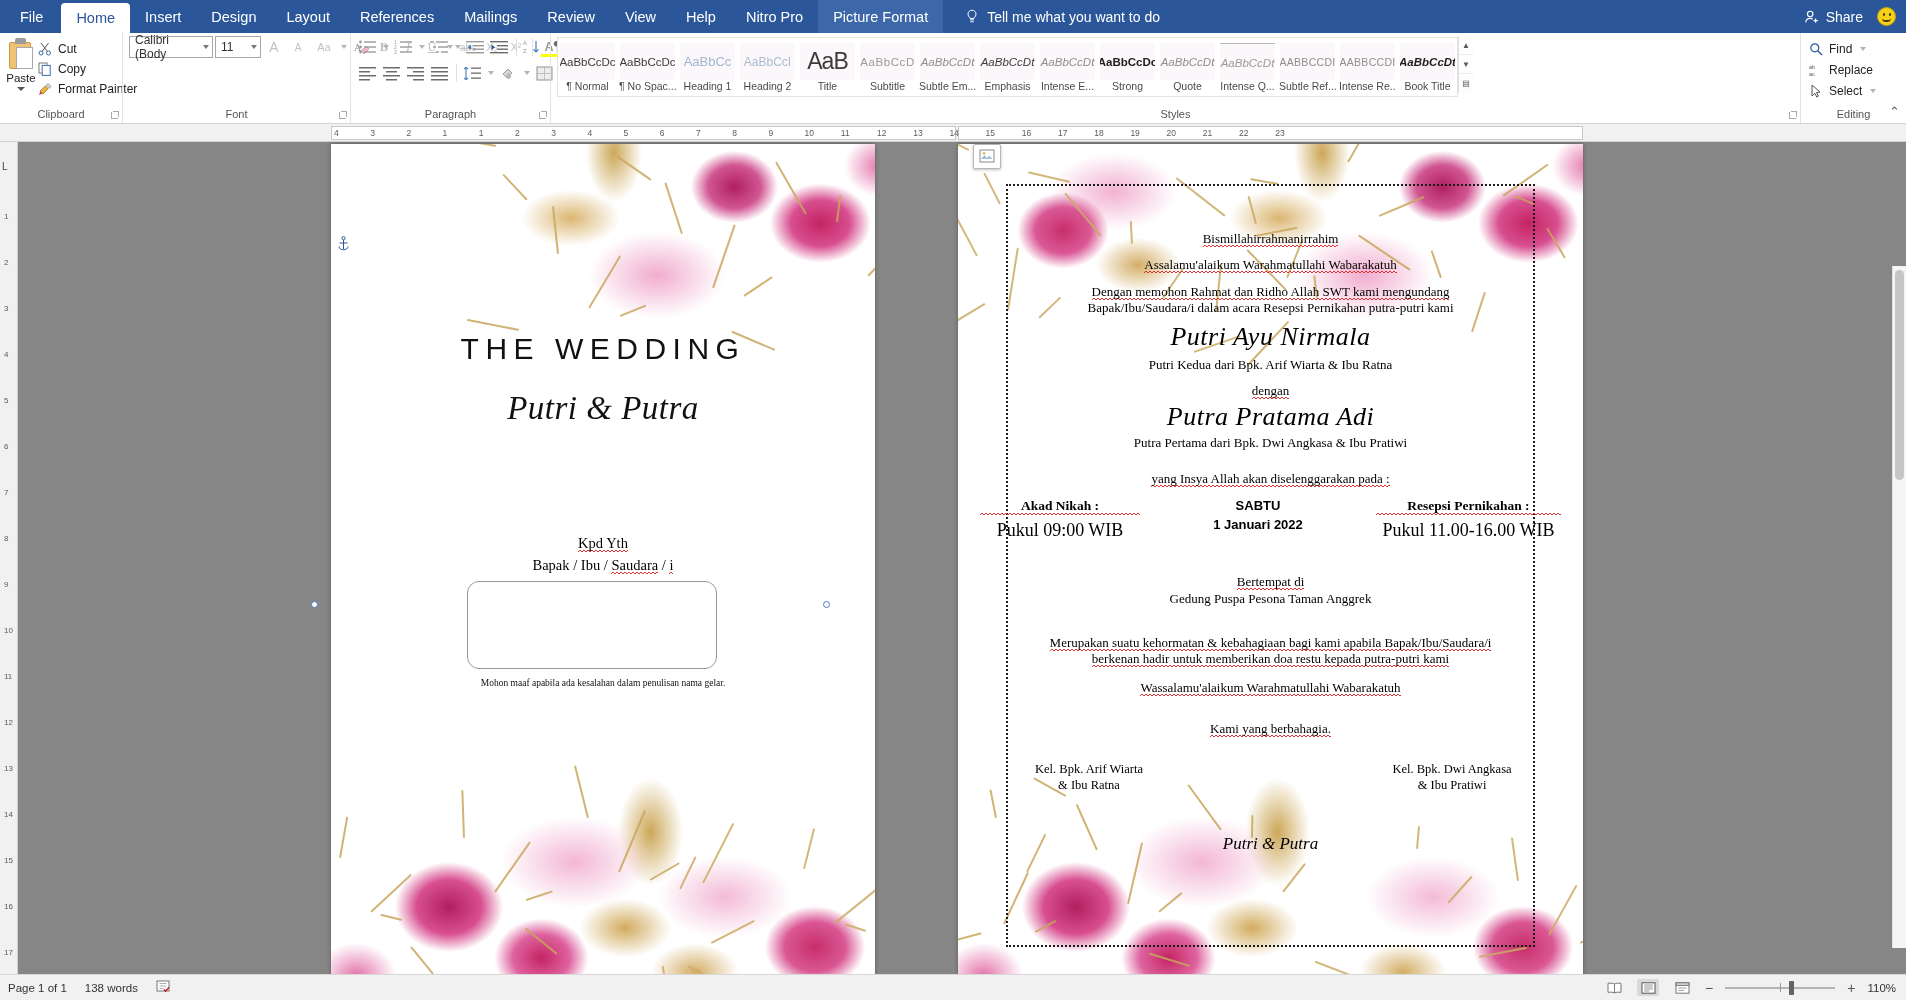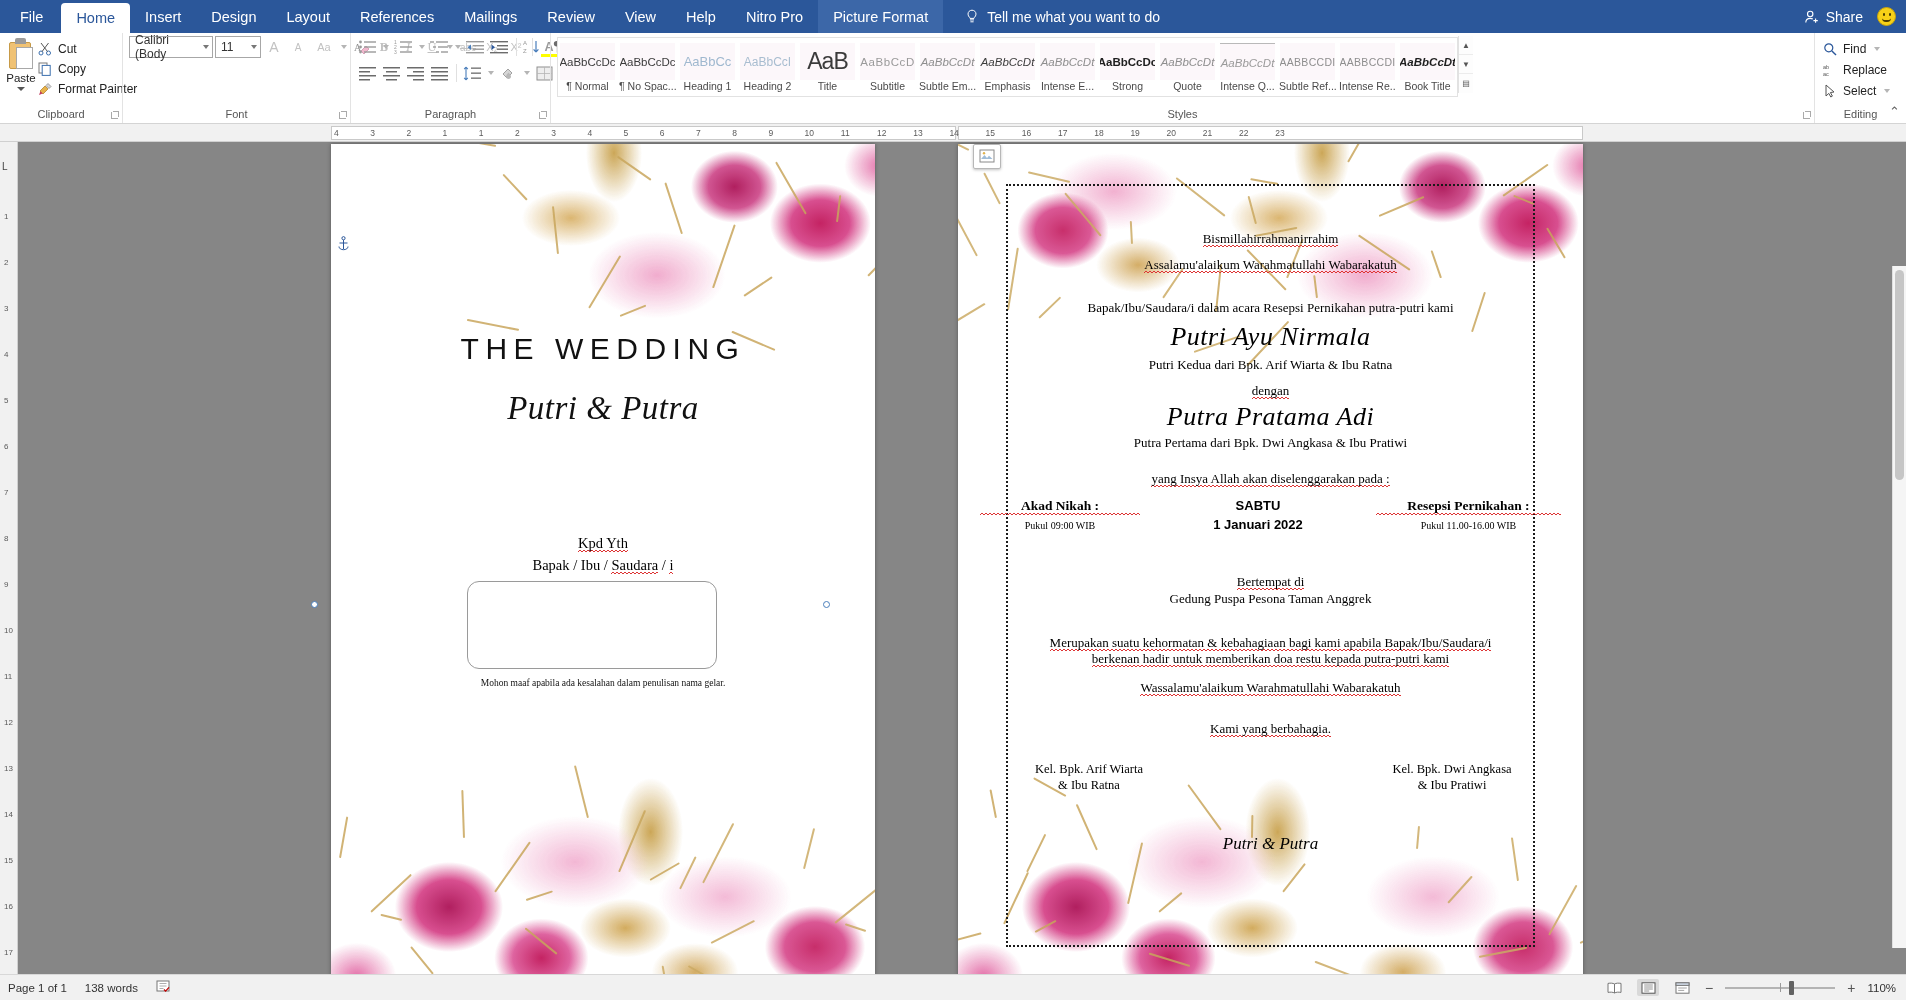--- a/index.html
+++ b/index.html
@@ -187,21 +187,21 @@
   .styles-scroll {
     width: 15px; display: flex; flex-direction: column; justify-content: space-between;
     border-left: 1px solid #e2e2e2; background: #fdfdfd;
   }
   .ss-btn {
     height: 19px; display: flex; align-items: center; justify-content: center;
     font-size: 8px; color: #555; cursor: pointer; border-bottom: 1px solid #ececec;
   }
 
   
-  .editgrp { width: 92px; }
+  .editgrp { width: 106px; }
   .edit-cmds { display: flex; flex-direction: column; gap: 3px; padding-top: 4px; }
   .collapse-ribbon {
     position: absolute; right: 6px; bottom: 4px;
     font-size: 13px; color: #666; cursor: pointer;
   }
 
   
   .workarea {
     position: absolute; left: 0; right: 0;
     top: 124px; bottom: 26px; background: #868686;
@@ -335,21 +335,21 @@
     font-family: "Liberation Serif", serif; font-style: italic;
     font-size: 26px; letter-spacing: .5px;
   }
   .three-col {
     position: absolute; left: 22px; right: 22px;
     display: flex; justify-content: space-between; align-items: flex-start;
     font-family: "Liberation Serif", serif;
   }
   .col { text-align: center; }
   .col .hd { font-weight: bold; font-size: 13.5px; }
-  .col .bd { font-size: 10px; margin-top: 4px; }
+  .col .bd { font-size: 18px; margin-top: 4px; }
   .col.sans .hd, .col.sans .bd { font-family: "Liberation Sans", sans-serif; font-weight: bold; font-size: 13px; }
   .parents {
     position: absolute; left: 26px; right: 26px;
     display: flex; justify-content: space-between;
     font-family: "Liberation Serif", serif; font-size: 12.5px; line-height: 16px;
   }
   .couple-foot {
     position: absolute; left: 0; right: 0; text-align: center;
     font-family: "Liberation Serif", serif; font-style: italic; font-size: 17px;
   }
@@ -932,20 +932,21 @@
           <div class="gold-sprig" style="height: 23px; left: 73px; top: 29px; transform: rotate(5deg);"></div>
           <div class="gold-sprig" style="height: 36px; left: 104px; top: 70px; transform: rotate(42deg);"></div>
           <div class="gold-sprig" style="height: 49px; left: 135px; top: 111px; transform: rotate(79deg);"></div>
         </div>
 
       <div class="dashframe"></div>
 
       <div class="inv l" style="top:86px;"><span class="sqw">Bismillahirrahmanirrahim</span></div>
       <div class="inv l" style="top:112px;"><span class="sqw">Assalamu'alaikum Warahmatullahi Wabarakatuh</span></div>
 
+      <div class="inv l" style="top:139px;"><span class="sqw">Dengan memohon Rahmat dan Ridho Allah SWT kami mengundang</span></div>
       <div class="inv l" style="top:155px;">Bapak/Ibu/Saudara/i dalam acara Resepsi Pernikahan putra-putri kami</div>
 
       <div class="inv script" style="top:178px;">Putri Ayu Nirmala</div>
       <div class="inv l" style="top:212px;">Putri Kedua dari Bpk. Arif Wiarta &amp; Ibu Ratna</div>
 
       <div class="inv l" style="top:238px;"><span class="sqw">dengan</span></div>
 
       <div class="inv script" style="top:258px;">Putra Pratama Adi</div>
       <div class="inv l" style="top:290px;">Putra Pertama dari Bpk. Dwi Angkasa &amp; Ibu Pratiwi</div>
 

